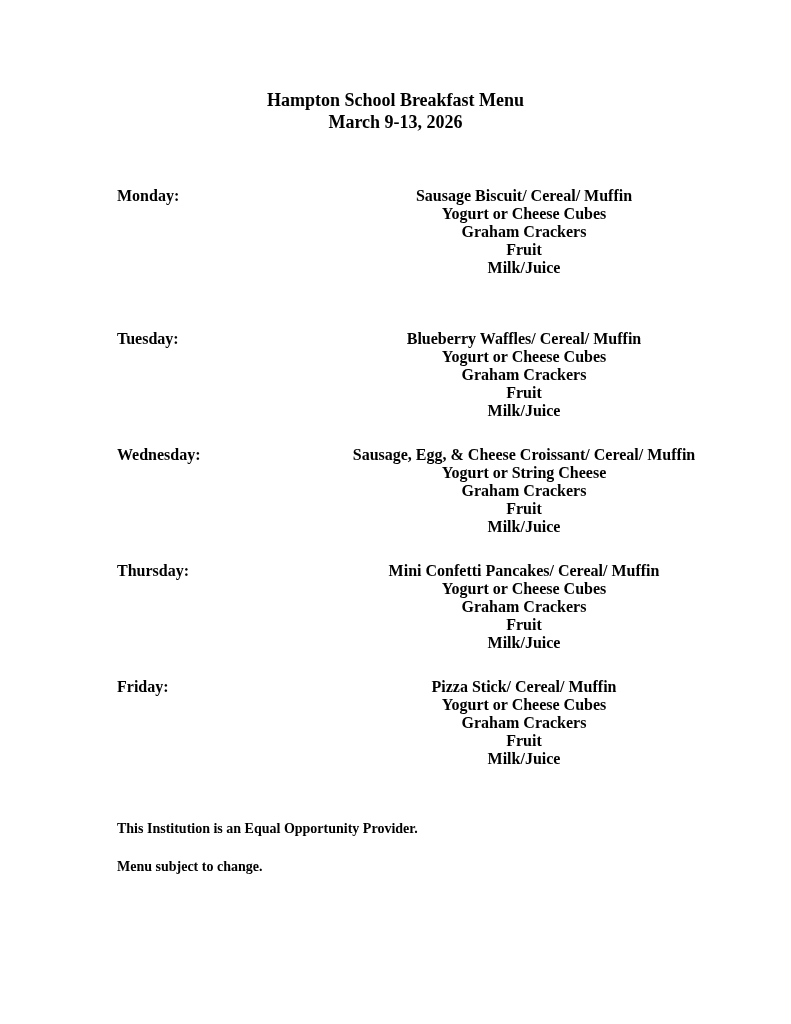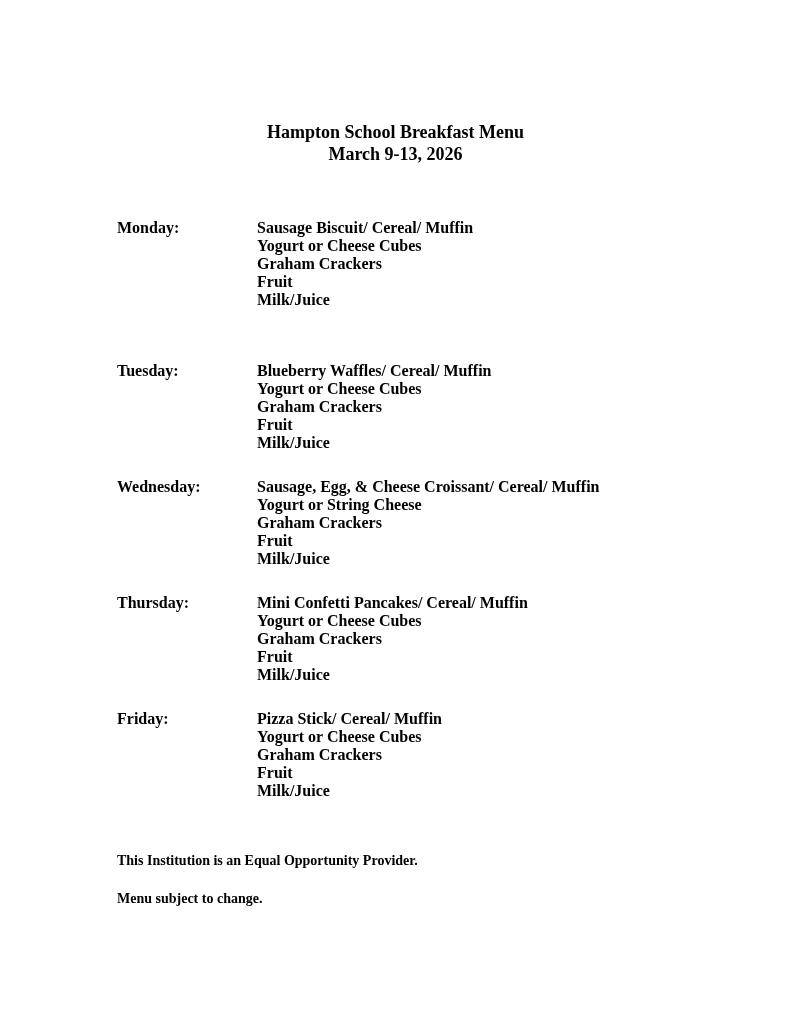--- a/index.html
+++ b/index.html
@@ -16,21 +16,20 @@
     font-family: "Liberation Serif", serif;
     font-weight: bold;
     overflow: hidden;
     box-sizing: border-box;
   }
   .title-block {
     padding-top: 89px;
     text-align: center;
     font-size: 18px;
     line-height: 22px;
-    margin-top: 32px;
   }
   .days {
     margin-left: 117px;
     margin-top: 54px;
   }
   .day {
     display: flex;
     align-items: flex-start;
     font-size: 16px;
     line-height: 18px;
@@ -44,20 +43,21 @@
   }
   .day-label {
     width: 140px;
     flex-shrink: 0;
   }
   .day-items {
     flex: 1;
   }
   .item-line {
     white-space: pre;
+    text-align: center;
   }
   .page-footer {
     margin-left: 117px;
     font-size: 14px;
     line-height: 18px;
   }
   .footer-line-1 {
     margin: 52px 0 0 0;
   }
   .footer-line-2 {

